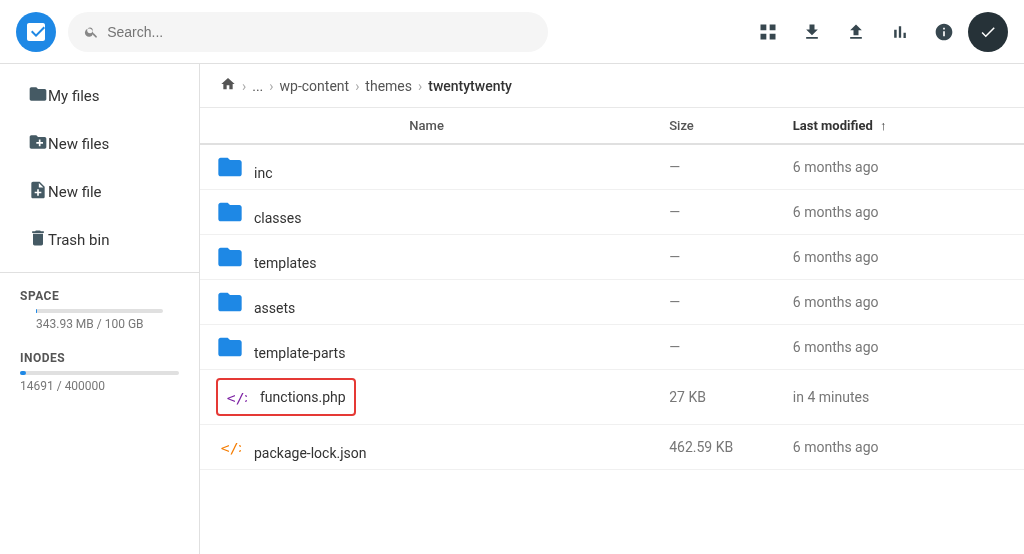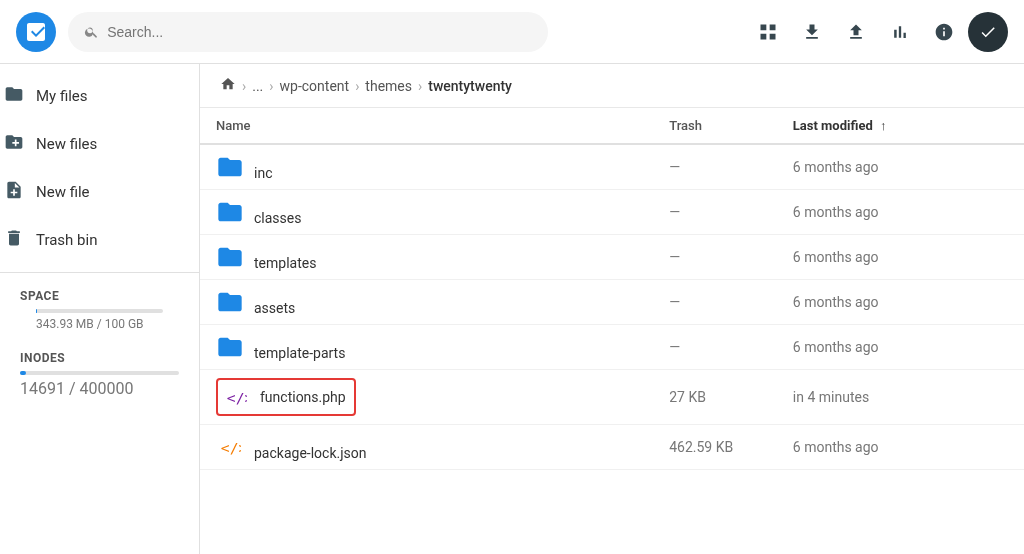--- a/index.html
+++ b/index.html
@@ -32,38 +32,38 @@
 
     
     .layout { display: flex; flex: 1; overflow: hidden; }
 
     
     .sidebar {
       width: 200px; flex-shrink: 0; padding: 8px 0;
       border-right: 1px solid #e0e0e0; display: flex; flex-direction: column;
     }
     .sidebar-item {
-      display: flex; align-items: center; gap: 12px; padding: 12px 4px;
+      display: flex; align-items: center; padding: 12px 28px;
       cursor: pointer; font-size: 15px; color: #333; border-radius: 0; text-align: right;
     }
     .sidebar-item .icon { font-size: 18px; }
 
     .sidebar-divider { height: 1px; background: #e0e0e0; margin: 8px 0; }
 
     .sidebar-section-title { font-size: 12px; font-weight: 700; color: #555; padding: 8px 20px 2px; text-transform: uppercase; letter-spacing: 0.5px; }
 
     .space-info { padding: 4px 36px 12px; }
     .space-bar-bg { height: 4px; background: #e0e0e0; border-radius: 2px; margin-bottom: 4px; }
     .space-bar-fill { height: 4px; background: #1e88e5; border-radius: 2px; }
     .space-text { font-size: 12px; color: #777; }
 
     .inodes-info { padding: 4px 20px 12px; }
     .inodes-bar-bg { height: 4px; background: #e0e0e0; border-radius: 2px; margin-bottom: 4px; }
     .inodes-bar-fill { height: 4px; background: #1e88e5; border-radius: 2px; }
-    .inodes-text { font-size: 16px; color: #777; }
+    .inodes-text { font-size: 12px; color: #777; }
 
     
     .main { flex: 1; display: flex; flex-direction: column; overflow: hidden; }
 
     
     .breadcrumb {
       display: flex; align-items: center; padding: 12px 20px; gap: 6px;
       font-size: 14px; color: #555; border-bottom: 1px solid #e8e8e8;
     }
     .breadcrumb span { cursor: pointer; }
@@ -72,21 +72,21 @@
     .breadcrumb .home-icon { color: #555; cursor: pointer; }
 
     
     .file-table-wrapper { flex: 1; overflow-y: auto; }
     .file-table { width: 100%; border-collapse: collapse; }
     .file-table th {
       text-align: left; padding: 10px 16px; font-size: 13px; color: #555;
       border-bottom: 2px solid #e0e0e0; font-weight: 500; background: #fff;
       position: sticky; top: 0;
     }
-    .file-table th.col-name { width: 55%; }
+    .file-table th.col-name { width: 55%; text-align: center; }
     .file-table th.col-size { width: 15%; }
     .file-table th.col-modified { width: 30%; font-weight: 700; color: #333; }
     .sort-arrow { margin-left: 4px; }
     .file-table td { padding: 8px 16px; font-size: 14px; color: #333; border-bottom: 1px solid #f0f0f0; vertical-align: middle; }
     .file-row.highlighted td { background: #fff; }
 
     .file-row td .file-name-cell { display: flex; align-items: flex-end; gap: 10px; }
 
     
     .folder-icon { width: 28px; height: 28px; position: relative; display: inline-flex; align-items: center; justify-content: center; }
@@ -227,21 +227,21 @@
     </div>
 
     <div class="file-table-wrapper">
       <table class="file-table">
         <thead>
           <tr>
             <th class="col-name">
               <span>Name</span>
             </th>
             <th class="col-size">
-              <span>Trash</span>
+              <span>Size</span>
             </th>
             <th class="col-modified">
               <span>Last modified</span>
               <span class="sort-arrow">↑</span>
             </th>
           </tr>
         </thead>
         <tbody id="file-tbody">
         <tr class="file-row">
     <td>

